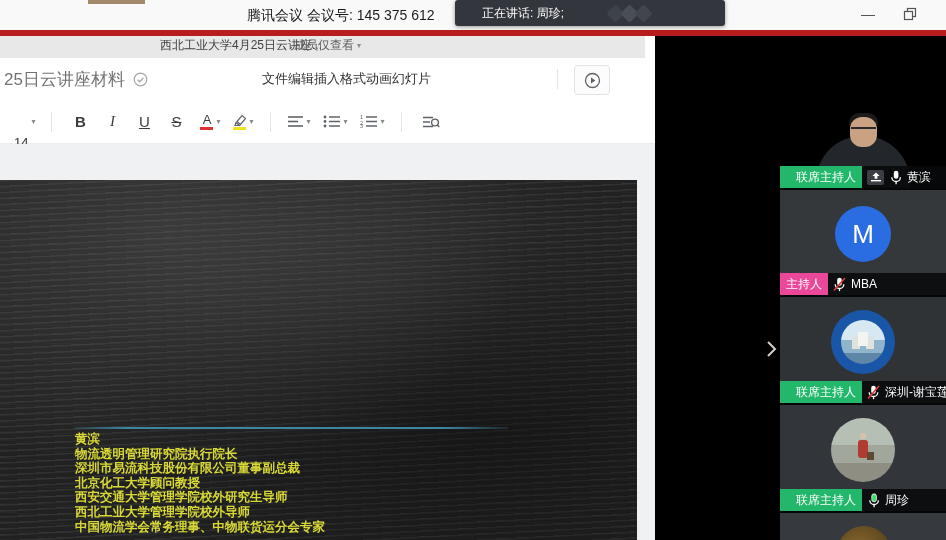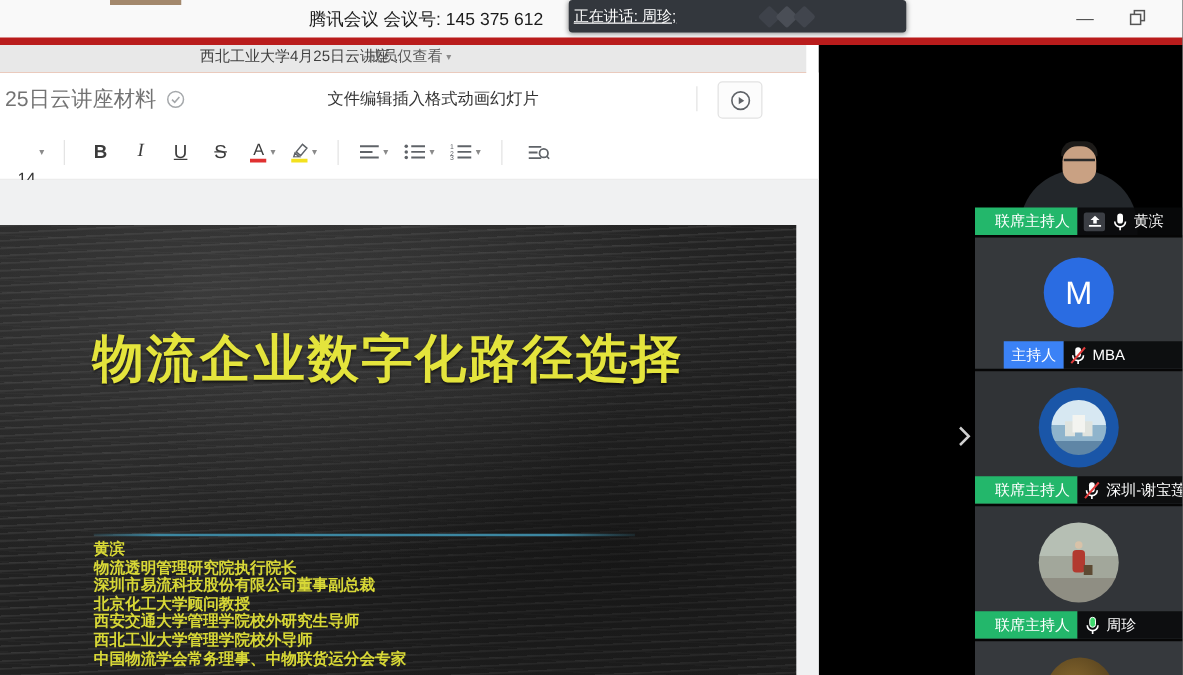--- a/index.html
+++ b/index.html
@@ -4,21 +4,21 @@
 <style>
   html,body{margin:0;padding:0;}
   body{width:946px;height:540px;position:relative;overflow:hidden;background:#000;
        font-family:"Liberation Sans","DejaVu Sans",sans-serif;-webkit-font-smoothing:antialiased;}
   
   .titlebar{position:absolute;left:0;top:0;width:946px;height:30px;background:#f9f9f9;border-bottom:6px solid #b91c1c;z-index:5;}
   .brown-strip{position:absolute;left:88px;top:0;width:57px;height:4px;background:#a3886c;}
   .win-title{position:absolute;left:247px;top:7px;font-size:14px;color:#1b1b1b;white-space:nowrap;}
   .toast{position:absolute;left:455px;top:0;width:270px;height:26px;background:#33373d;border-radius:3px;
          box-shadow:0 1px 4px rgba(0,0,0,.4);z-index:8;display:flex;align-items:center;overflow:hidden;}
-  .toast-text{color:#fff;font-size:12px;padding-left:4px;white-space:nowrap;text-decoration:underline;}
+  .toast-text{color:#fff;font-size:12px;padding-left:27px;white-space:nowrap;}
   .toast-logo{position:absolute;right:40px;top:4px;width:90px;height:20px;}
   .diamond{position:absolute;width:13px;height:13px;transform:rotate(45deg);border-radius:2px;}
   .d1{left:14px;top:3px;background:#3e424a;}
   .d2{left:28px;top:3px;background:#4a4e56;}
   .d3{left:42px;top:3px;background:#41454d;}
   .win-btn{position:absolute;top:0;width:32px;height:28px;display:flex;align-items:center;justify-content:center;color:#555;cursor:default;}
   .win-min{left:852px;font-size:14px;}
   .win-max{left:894px;}
   
   .docwin{position:absolute;left:0;top:30px;width:655px;height:510px;background:#fff;overflow:hidden;}
@@ -82,21 +82,21 @@
   .av-logo-inner{width:44px;height:44px;border-radius:50%;background:linear-gradient(180deg,#d7e8f2 0 45%,#8fb4cc 45% 75%,#5f86a6 75% 100%);position:relative;overflow:hidden;}
   .logo-bldg{position:absolute;left:17px;top:12px;width:10px;height:14px;background:#f3f4f0;box-shadow:-7px 4px 0 -1px #dfe3de,7px 4px 0 -1px #dfe3de;}
   .av-photo{left:51px;top:13px;width:64px;height:64px;background:linear-gradient(180deg,#b6bfb4 0 42%,#a2a79b 42% 70%,#8f8e83 70% 100%);position:absolute;overflow:hidden;}
   .photo-person{position:absolute;left:27px;top:22px;width:10px;height:18px;background:#b23a30;border-radius:3px;}
   .photo-head{position:absolute;left:29px;top:15px;width:6px;height:6px;background:#d8c2a8;border-radius:50%;}
   .photo-bag{position:absolute;left:36px;top:34px;width:7px;height:8px;background:#5d4a33;}
   .av-gold{position:absolute;left:57px;top:13px;width:54px;height:54px;border-radius:50%;background:radial-gradient(circle at 40% 45%,#8a6a2f,#5d4720 70%);}
   .namebar{position:absolute;left:0;bottom:0;width:166px;height:22px;display:flex;align-items:stretch;font-size:12px;}
   .badge{display:flex;align-items:center;padding:0 6px;color:#fff;white-space:nowrap;}
   .badge-green{background:#23b76b;padding-left:16px;}
-  .badge-orange{background:#3b82f6;margin-left:23px;}
+  .badge-orange{background:#ec4899;}
   .namerest{flex:1;background:rgba(8,9,10,.88);display:flex;align-items:center;gap:5px;padding:0 5px;color:#fff;white-space:nowrap;overflow:hidden;}
   .share-chip{width:17px;height:15px;background:#3b3e44;border-radius:2px;display:flex;align-items:center;justify-content:center;flex:none;}
   .micwrap{width:13px;height:15px;flex:none;display:flex;align-items:center;justify-content:center;}
   .pname{font-size:12px;color:#fff;}
 </style>
 </head>
 <body>
 
 <div>
 
@@ -236,21 +236,20 @@
               <line x1="1" y1="11.5" x2="11" y2="11.5"></line>
             </g>
             <circle cx="13" cy="7.5" r="3.4" fill="none" stroke="#5f6368" stroke-width="1.4"></circle>
             <line x1="15.4" y1="10" x2="17.3" y2="12" stroke="#5f6368" stroke-width="1.4"></line>
           </svg>
       </span>
     </div>
 
     <div class="canvas">
       <div class="slide">
-        <div class="slide-title">物流企业数字化路径选择</div>
         <div class="slide-divider"></div>
         <div class="credits">
           <div>黄滨</div>
           <div>物流透明管理研究院执行院长</div>
           <div>深圳市易流科技股份有限公司董事副总裁</div>
           <div>北京化工大学顾问教授</div>
           <div>西安交通大学管理学院校外研究生导师</div>
           <div>西北工业大学管理学院校外导师</div>
           <div>中国物流学会常务理事、中物联货运分会专家</div>
         </div>

